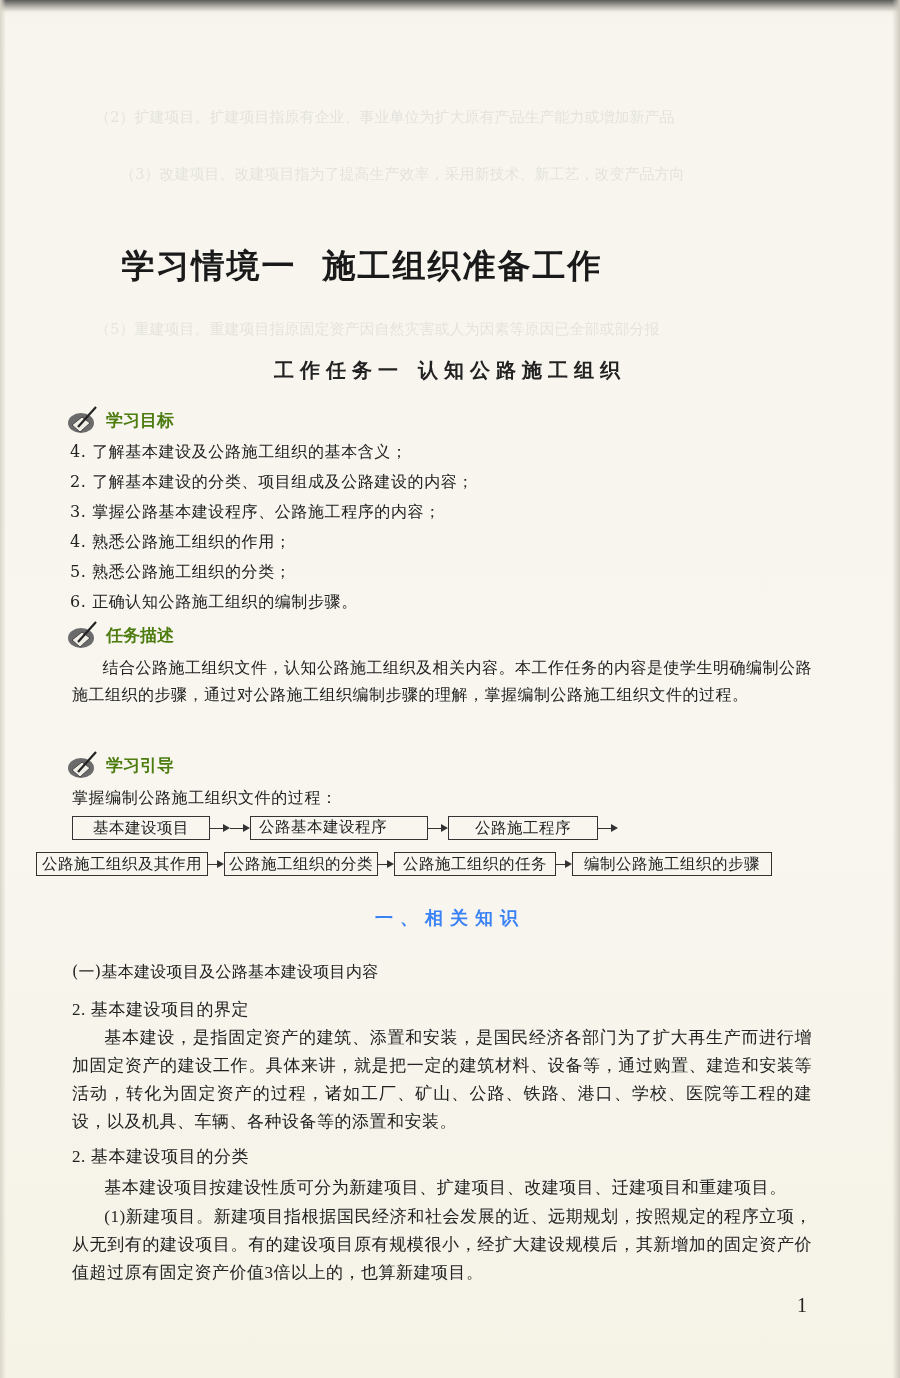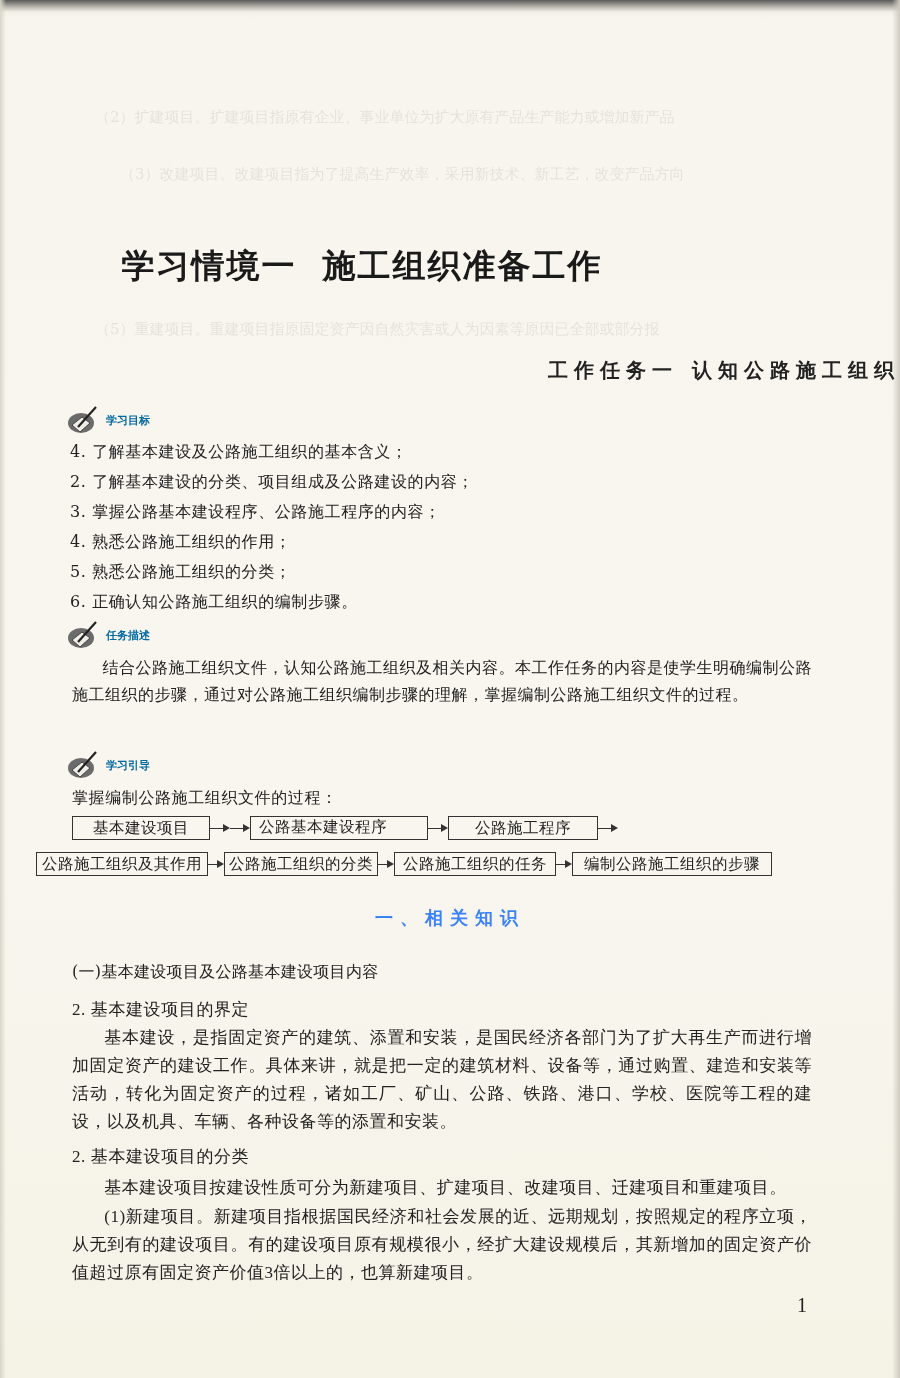--- a/index.html
+++ b/index.html
@@ -12,27 +12,27 @@
     .top-shadow { position:absolute; left:0; top:0; width:900px; height:12px;
       background: linear-gradient(180deg,#5a5a5a,#bdbab2 60%,rgba(0,0,0,0)); }
     .left-edge { position:absolute; left:0; top:0; width:6px; height:1378px;
       background: linear-gradient(90deg,#d9d5c8,rgba(0,0,0,0)); }
     .right-edge { position:absolute; right:0; top:0; width:8px; height:1378px;
       background: linear-gradient(270deg,#cfcac0,rgba(0,0,0,0)); }
 
     .main-title { position:absolute; left:0; width:724px; top:222px; text-align:center;
       font-family:"DejaVu Sans", sans-serif; font-weight:bold; font-size:33px; letter-spacing:2px; color:#1a1a1a; }
     .main-title .gap { display:inline-block; width:26px; }
-    .sub-title { position:absolute; left:0; width:900px; top:340px; text-align:right;
+    .sub-title { position:absolute; left:0; width:900px; top:340px; text-align:center;
       font-size:20px; letter-spacing:6px; color:#222; }
     .sub-title .gap { display:inline-block; width:14px; }
 
     .section-head { position:absolute; left:66px; height:30px; display:flex; align-items:center; gap:4px; }
     .pen-icon { width:36px; height:30px; position:relative; }
-    .section-head .label { font-family:Liberation Mono, monospace; font-weight:bold; font-size:11px; color:#0369a1; }
+    .section-head .label { font-family:Liberation Mono, monospace; font-weight:bold; font-size:17px; color:#4d7c0f; }
 
     .body-line { position:absolute; left:70px; font-size:16px; line-height:20px; white-space:nowrap; color:#222; letter-spacing:0.6px; }
     .para { position:absolute; left:72px; width:740px; font-size:16px; line-height:27px; color:#222; letter-spacing:0.5px; text-align:justify; text-indent:1.9em; }
 
     .flow-row { position:absolute; display:flex; align-items:center; }
     .flow-box { border:1.5px solid #333; padding:0 8px; height:22px; line-height:22px; font-size:15.5px; white-space:nowrap; background:transparent; color:#222; letter-spacing:0.5px; }
     .flow-arrow { width:20px; height:22px; position:relative; }
     .flow-arrow::before { content:""; position:absolute; left:0; right:4px; top:11px; border-top:1.3px solid #333; }
     .flow-arrow::after { content:""; position:absolute; right:0; top:7px; border-left:7px solid #333; border-top:4px solid transparent; border-bottom:4px solid transparent; }
 

